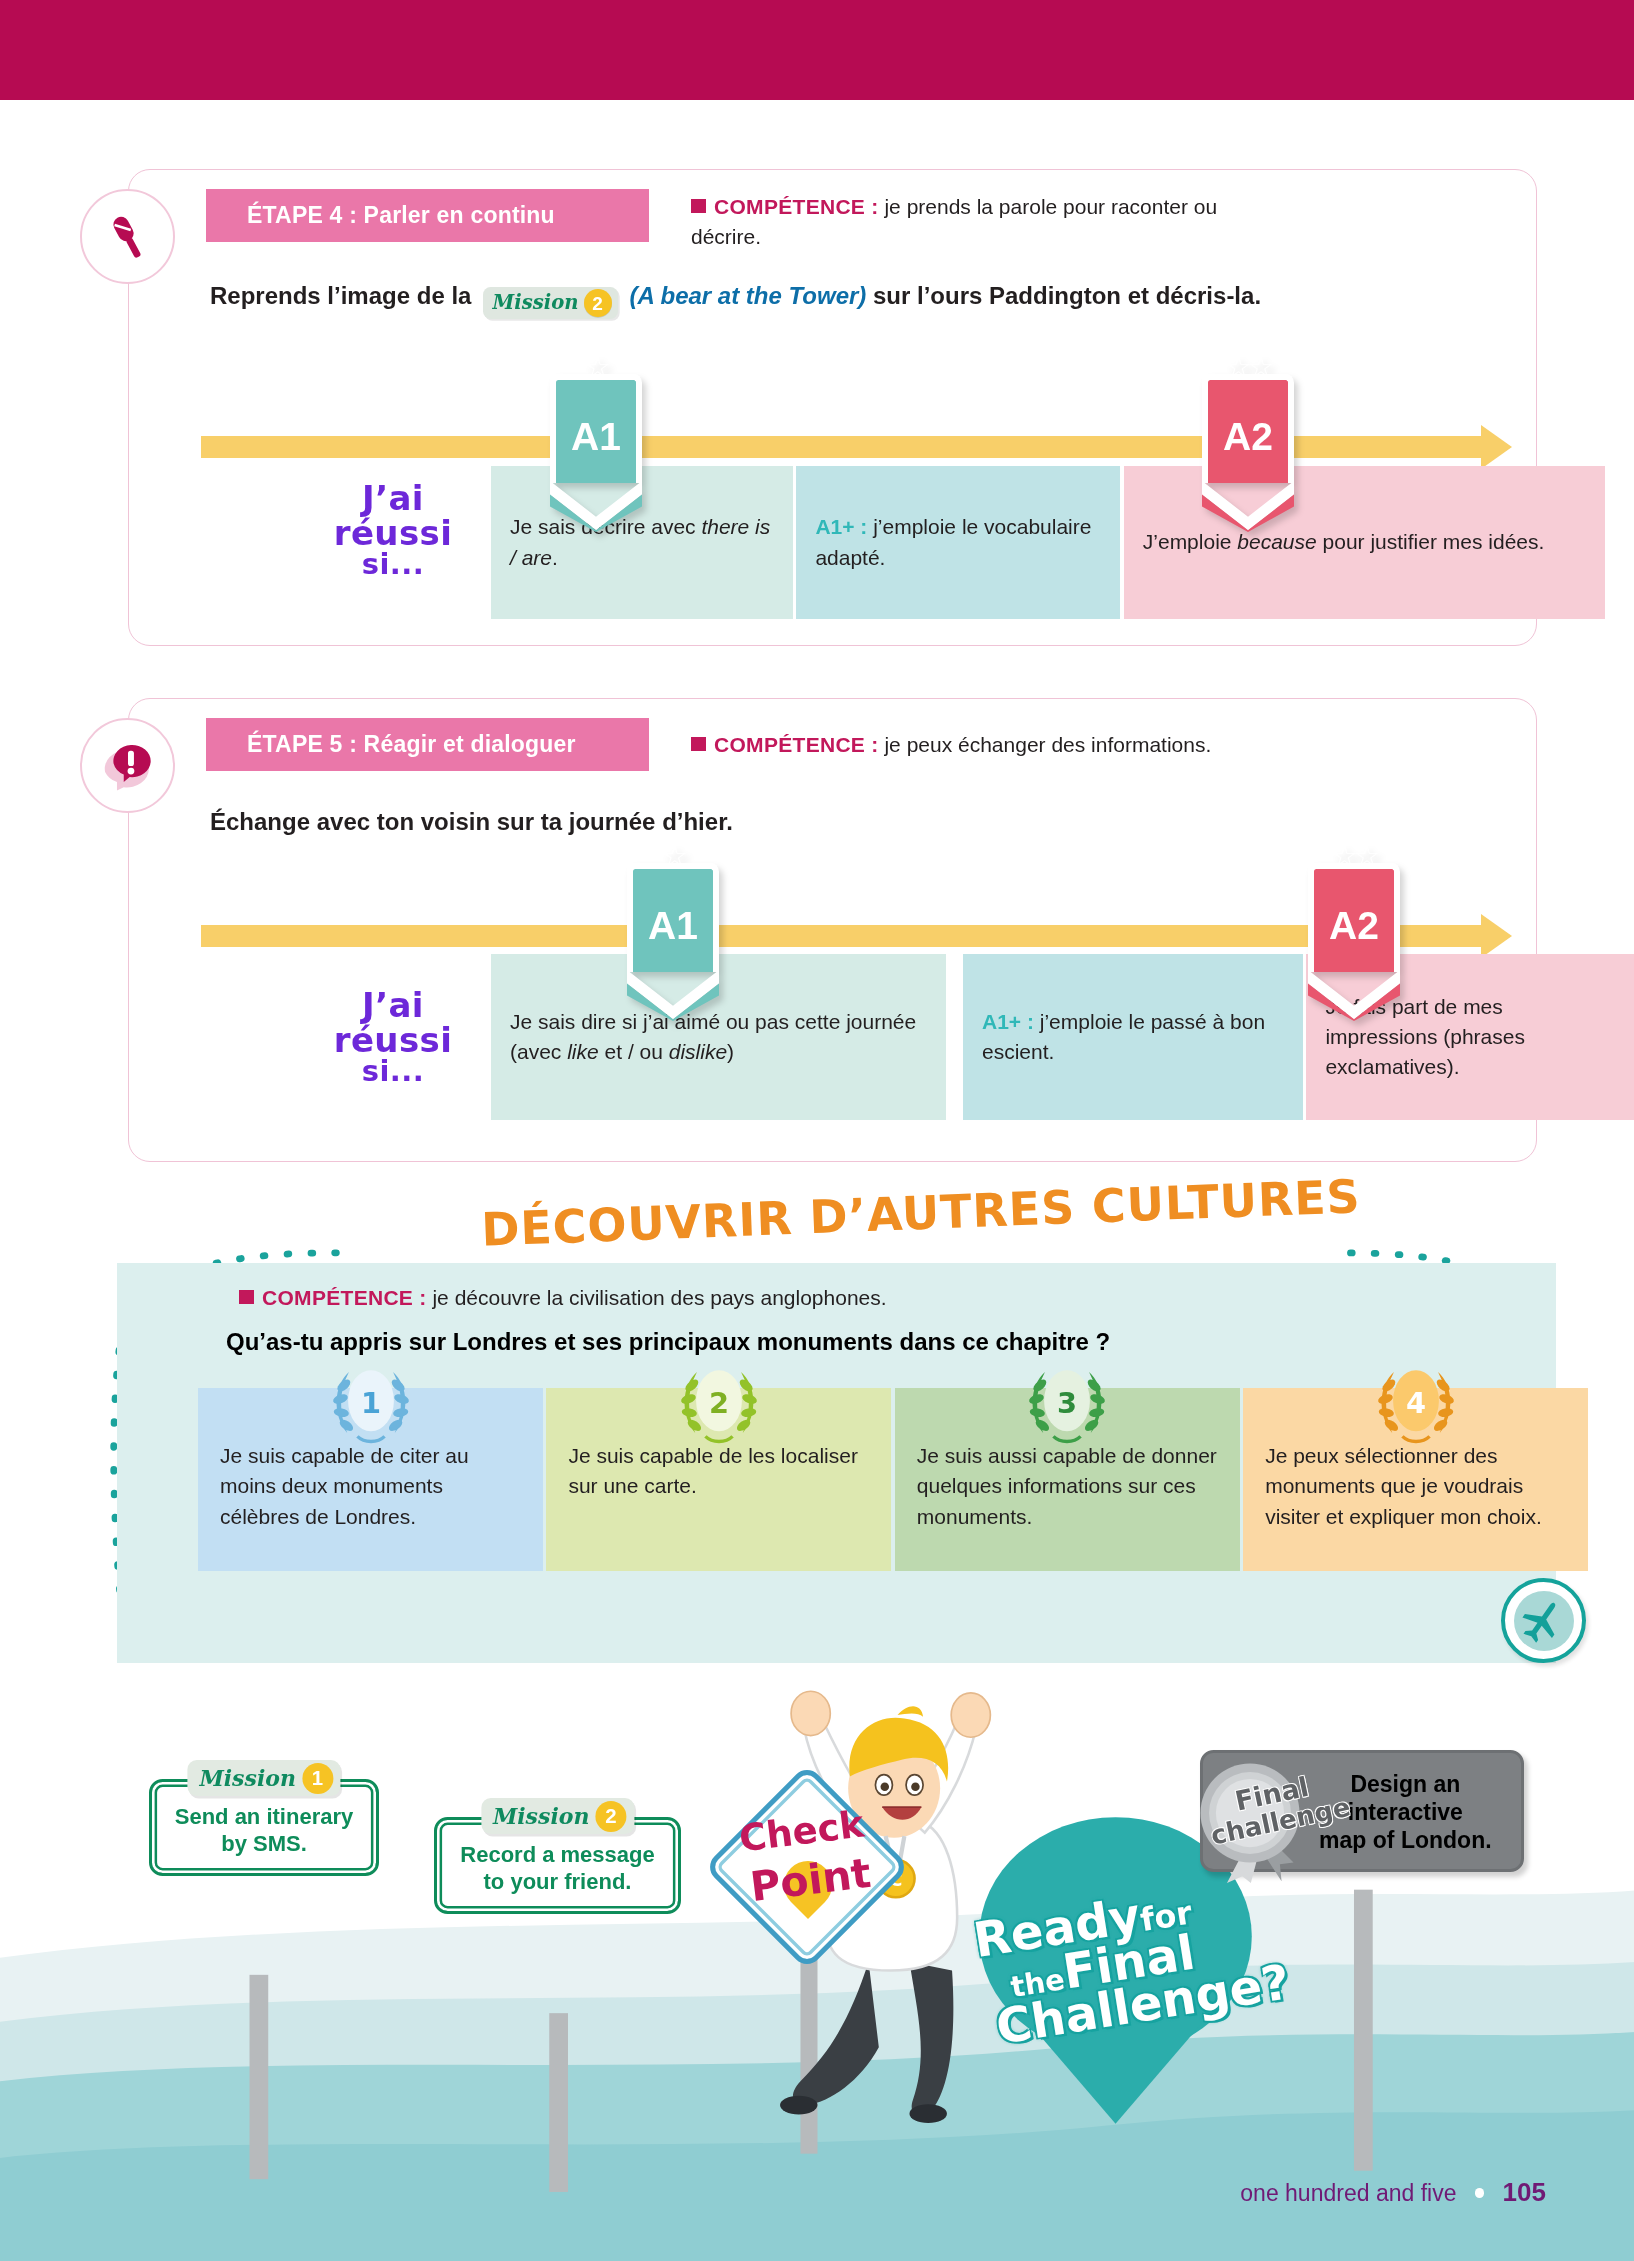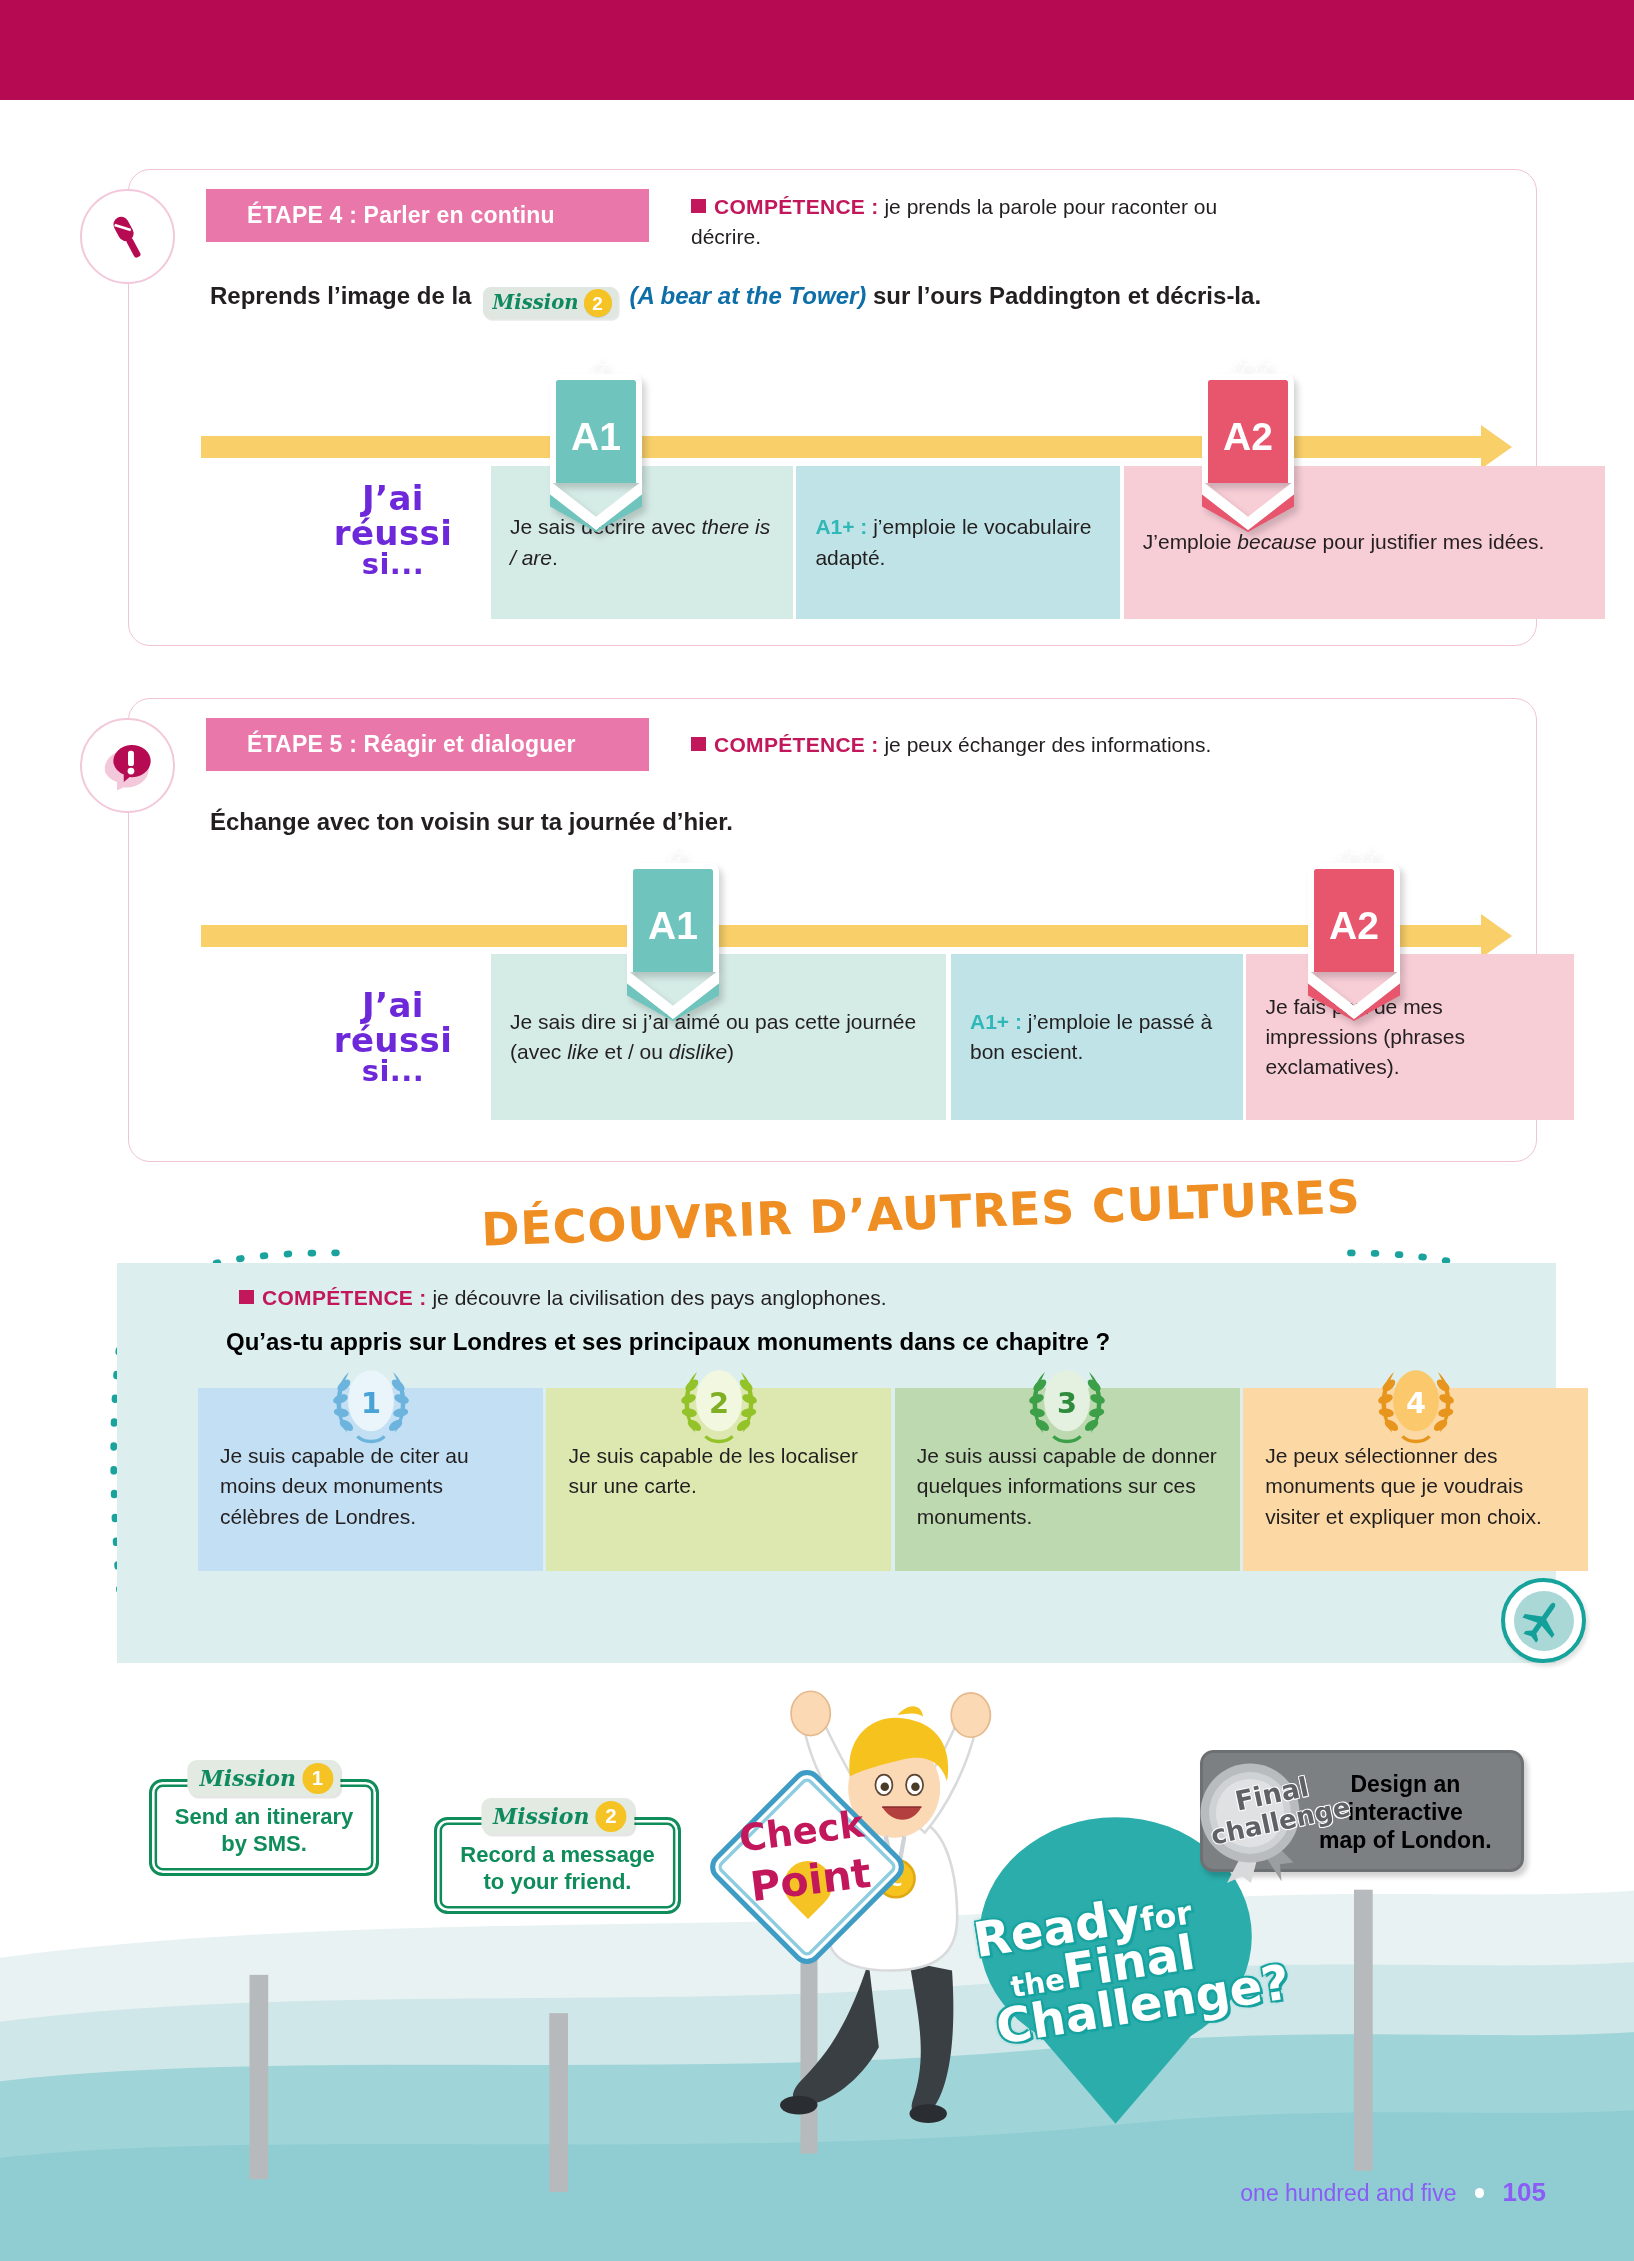--- a/index.html
+++ b/index.html
@@ -268,21 +268,21 @@
     line-height: .93;
   }
   .ready-txt .rl1 { font-size: 48px; display:block; }
   .ready-txt .rl1 .small { font-size: 32px; }
   .ready-txt .rl2 { font-size: 48px; display:block; padding-left: 29px; }
   .ready-txt .rl2 .small { font-size: 29px; }
   .ready-txt .rl3 { font-size: 48px; display:block; padding-left: 8.5px; }
 
   .footer-txt {
     position: absolute; right: 89px; bottom: 53px;
-    color: #8b5cf6; font-size: 23px; text-align: center;
+    color: #701a75; font-size: 23px; text-align: center;
   }
   .footer-txt .pg { font-weight: bold; font-size: 26px; }
   .footer-dot {
     display:inline-block; width: 9.4px; height: 9.4px; border-radius:50%;
     background:#fff; margin: 0 12px; vertical-align: 3.4px;
   }
 </style>
 </head>
 <body>
 
@@ -413,21 +413,21 @@
   <div class="jai" style="left:183px; top:289px; width:162px;">
     <div>J’ai</div>
     <div class="l2">réussi</div>
     <div class="l3">si...</div>
   </div>
 
   <div class="band-row" style="left:362px; top:255px;">
     <div class="band-cell c-lt" style="width:455px; height:166px;">
       <span><span>Je sais dire si j’ai aimé ou pas cette journée (avec </span><span class="ital">like</span><span> et / ou </span><span class="ital">dislike</span><span>)</span></span>
     </div>
-    <div class="band-cell c-md" style="width:292px; height:166px; margin-left:5px;">
+    <div class="band-cell c-md" style="width:340px; height:166px; margin-left:17px;">
       <span><span class="aplus">A1+ : </span><span>j’emploie le passé à bon escient.</span></span>
     </div>
     <div class="band-cell c-pk" style="width:328px; height:166px; margin-left:3.4px;">
       <span>Je fais part de mes impressions (phrases exclamatives).</span>
     </div>
   </div>
 </div>
 
 <div class="culture-wrap">
 

